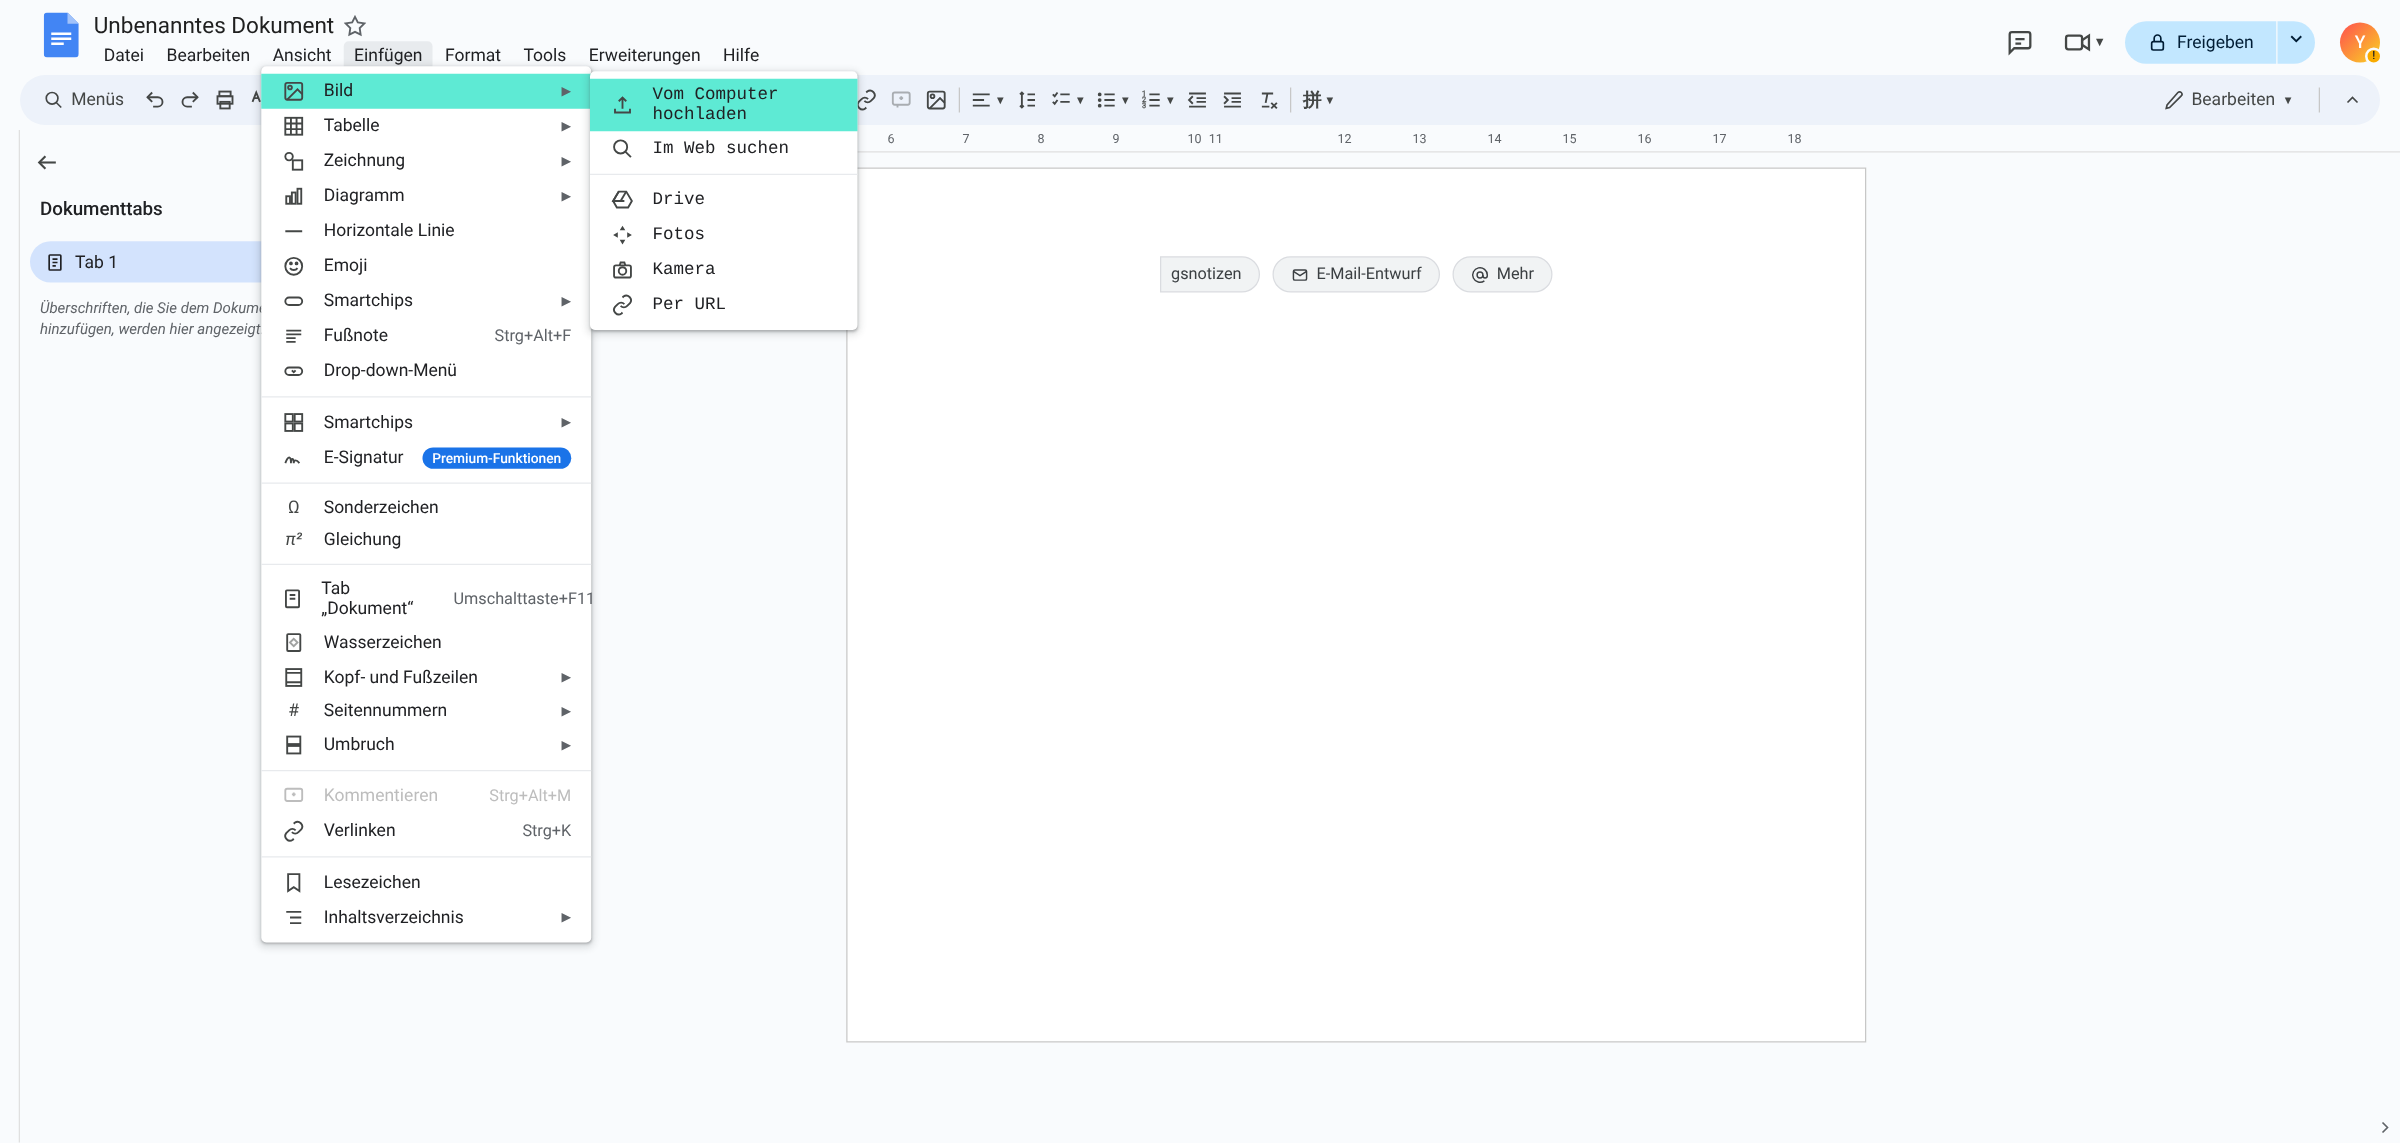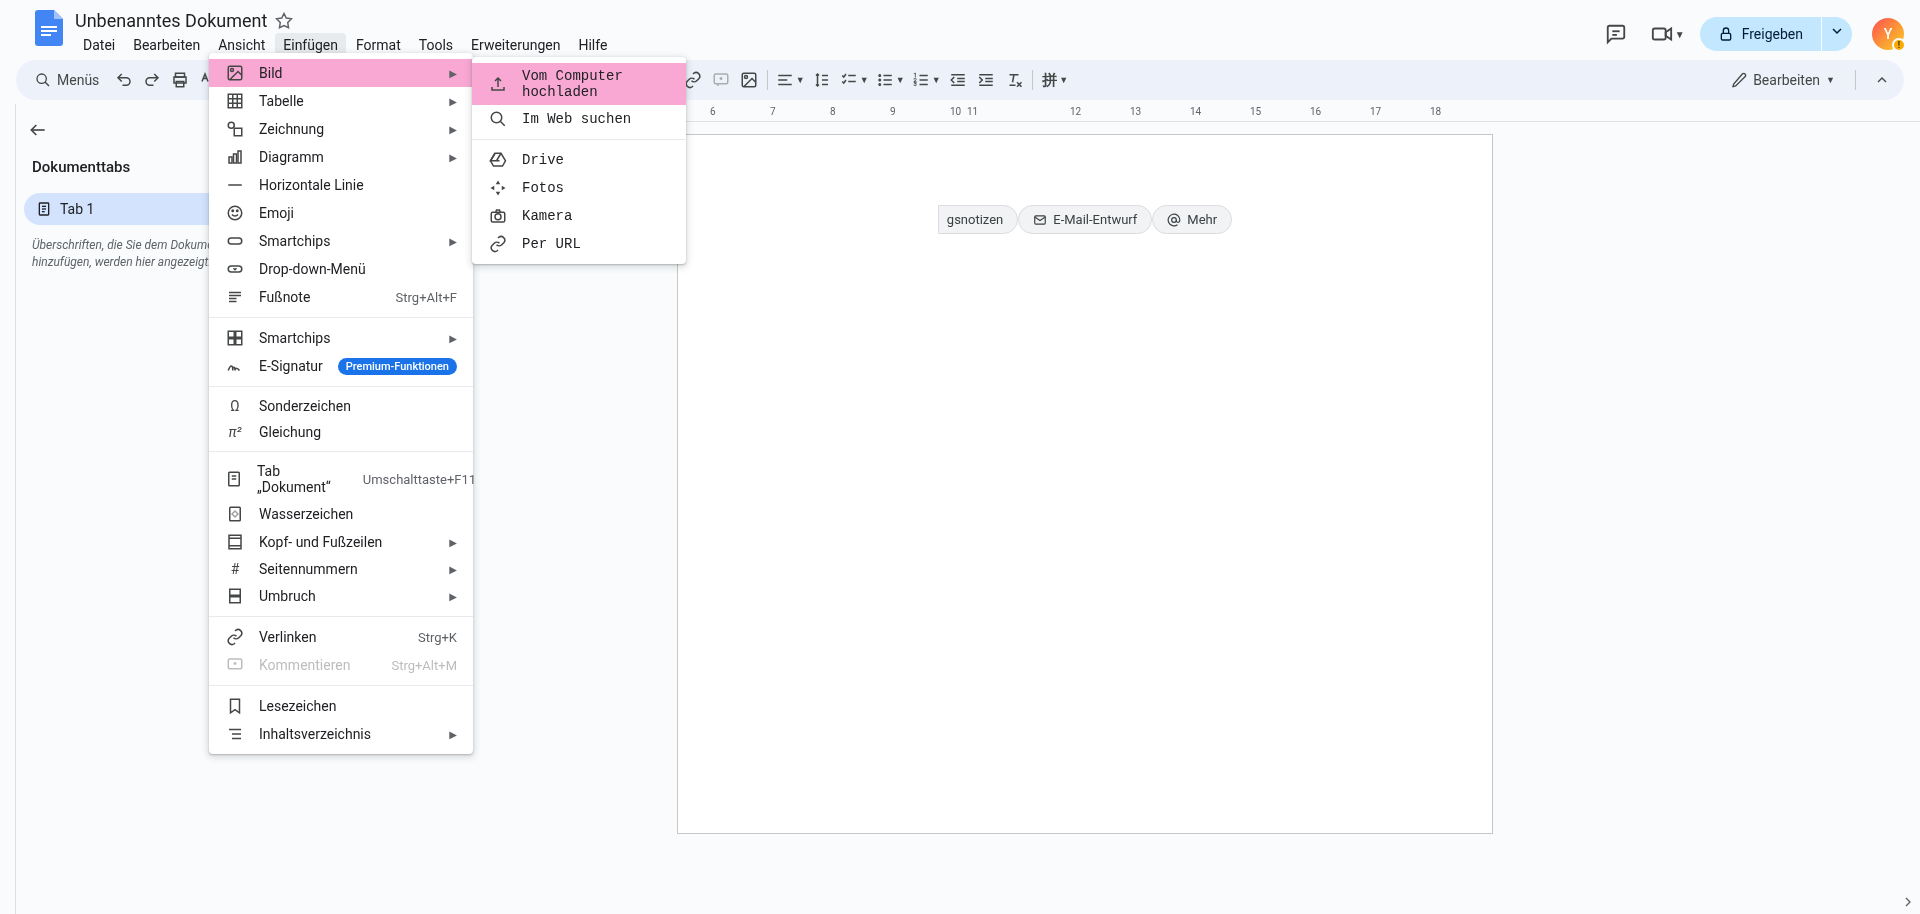--- a/index.html
+++ b/index.html
@@ -30,28 +30,28 @@
 .sidebar { width: 234px; padding: 12px 8px; background: #f9fbfd; }
 .back-arrow { padding: 4px; color: #444746; cursor: pointer; }
 .tabs-header { display: flex; justify-content: space-between; align-items: center; padding: 12px 8px; font-weight: 500; font-size: 15px; }
 .tab-item { display: flex; align-items: center; gap: 8px; background: #d3e3fd; border-radius: 20px; padding: 8px 12px; margin: 4px 0; }
 .tab-dots { margin-left: auto; color: #444746; cursor: pointer; }
 .headings-hint { font-size: 12px; color: #5f6368; font-style: italic; padding: 8px 8px; line-height: 1.4; }
 .doc-area { flex: 1; position: relative; overflow: hidden; }
 .ruler-h { height: 18px; background: #f9fbfd; position: relative; font-size: 10px; color: #5f6368; border-bottom: 1px solid #e0e0e0; }
 .ruler-tick { position: absolute; top: 2px; }
 .page { width: 816px; background: white; margin: 12px auto; min-height: 700px; border: 1px solid #c7c7c7; position: relative; }
-.chips { display: flex; gap: 0; justify-content: center; padding: 70px 20px 20px; }
+.chips { display: flex; gap: 10px; justify-content: center; padding: 70px 20px 20px; }
 .chip { display: flex; align-items: center; gap: 6px; background: #f1f3f4; border: 1px solid #dadce0; border-radius: 16px; padding: 6px 14px; font-size: 13px; color: #3c4043; cursor: pointer; }
 .chip.partial { border-radius: 0 16px 16px 0; padding-left: 8px; }
 .dropdown { position: absolute; background: white; border-radius: 4px; box-shadow: 0 2px 6px 2px rgba(60,64,67,0.15), 0 1px 2px rgba(60,64,67,0.3); padding: 6px 0; z-index: 100; }
 .dd-insert { left: 209px; top: 53px; width: 264px; }
 .dd-image { left: 472px; top: 57px; width: 214px; font-family: Liberation Mono, monospace; }
 .dd-item { display: flex; align-items: center; gap: 14px; padding: 5px 16px; cursor: pointer; min-height: 26px; position: relative; }
-.dd-item:hover, .dd-item.hover { background: #f9a8d4; }
+.dd-item:hover, .dd-item.hover { background: #5eead4; }
 .dd-icon { width: 20px; display: flex; align-items: center; justify-content: center; color: #444746; }
 .dd-label { flex: 1; color: #202124; }
 .dd-arrow { color: #5f6368; font-size: 10px; }
 .dd-shortcut { color: #5f6368; font-size: 13px; }
 .dd-sep { height: 1px; background: #e8eaed; margin: 6px 0; }
 .dd-badge { background: #1a73e8; color: white; font-size: 11px; padding: 2px 8px; border-radius: 10px; font-weight: 500; }
 .dd-dot { width: 8px; height: 8px; background: #1a73e8; border-radius: 50%; margin-right: 4px; }
 .dd-item.disabled .dd-label, .dd-item.disabled .dd-shortcut, .dd-item.disabled .dd-icon { color: #bdbdbd; }
 svg { display: block; }
 .scroll-corner { position: absolute; bottom: 4px; right: 4px; color: #5f6368; cursor: pointer; }
@@ -418,38 +418,38 @@
         <svg width="18" height="18" viewBox="0 0 24 24" fill="none" stroke="currentColor" stroke-width="2">
           <rect x="3" y="8" width="18" height="8" rx="4"></rect>
         </svg>
       </span>
     <span class="dd-label">Smartchips</span>
     <span class="dd-arrow">▶</span>
   </div>
   <div class="dd-item">
     <span class="dd-icon">
         <svg width="18" height="18" viewBox="0 0 24 24" fill="none" stroke="currentColor" stroke-width="2">
-          <rect x="3" y="8" width="18" height="8" rx="4"></rect>
-          <path d="M10 11l2 2 2-2"></path>
-        </svg>
-      </span>
-    <span class="dd-label">Drop-down-Menü</span>
-  </div>
-  <div class="dd-item">
-    <span class="dd-icon">
-        <svg width="18" height="18" viewBox="0 0 24 24" fill="none" stroke="currentColor" stroke-width="2">
           <line x1="4" y1="6" x2="20" y2="6"></line>
           <line x1="4" y1="10" x2="20" y2="10"></line>
           <line x1="4" y1="14" x2="14" y2="14"></line>
           <line x1="4" y1="18" x2="14" y2="18"></line>
         </svg>
       </span>
     <span class="dd-label">Fußnote</span>
     <span class="dd-shortcut">Strg+Alt+F</span>
   </div>
+  <div class="dd-item">
+    <span class="dd-icon">
+        <svg width="18" height="18" viewBox="0 0 24 24" fill="none" stroke="currentColor" stroke-width="2">
+          <rect x="3" y="8" width="18" height="8" rx="4"></rect>
+          <path d="M10 11l2 2 2-2"></path>
+        </svg>
+      </span>
+    <span class="dd-label">Drop-down-Menü</span>
+  </div>
   <div class="dd-sep"></div>
   <div class="dd-item">
     <span class="dd-icon">
         <svg width="18" height="18" viewBox="0 0 24 24" fill="none" stroke="currentColor" stroke-width="2">
           <rect x="3" y="3" width="8" height="8"></rect>
           <rect x="13" y="3" width="8" height="8"></rect>
           <rect x="3" y="13" width="8" height="8"></rect>
           <rect x="13" y="13" width="8" height="8"></rect>
         </svg>
       </span>
@@ -516,40 +516,40 @@
     <span class="dd-icon">
         <svg width="18" height="18" viewBox="0 0 24 24" fill="none" stroke="currentColor" stroke-width="2">
           <rect x="5" y="3" width="14" height="8"></rect>
           <rect x="5" y="13" width="14" height="8"></rect>
         </svg>
       </span>
     <span class="dd-label">Umbruch</span>
     <span class="dd-arrow">▶</span>
   </div>
   <div class="dd-sep"></div>
-  <div class="dd-item">
-    <span class="dd-icon">
-        <svg width="18" height="18" viewBox="0 0 24 24" fill="none" stroke="currentColor" stroke-width="2">
-          <path d="M10 13a5 5 0 007 0l3-3a5 5 0 00-7-7l-1 1"></path>
-          <path d="M14 11a5 5 0 00-7 0l-3 3a5 5 0 007 7l1-1"></path>
-        </svg>
-      </span>
-    <span class="dd-label">Verlinken</span>
-    <span class="dd-shortcut">Strg+K</span>
-  </div>
   <div class="dd-item disabled">
     <span class="dd-icon">
         <svg width="18" height="18" viewBox="0 0 24 24" fill="none" stroke="currentColor" stroke-width="2">
           <rect x="3" y="4" width="18" height="13" rx="2"></rect>
           <line x1="12" y1="8" x2="12" y2="12"></line>
           <line x1="10" y1="10" x2="14" y2="10"></line>
         </svg>
       </span>
     <span class="dd-label">Kommentieren</span>
     <span class="dd-shortcut">Strg+Alt+M</span>
+  </div>
+  <div class="dd-item">
+    <span class="dd-icon">
+        <svg width="18" height="18" viewBox="0 0 24 24" fill="none" stroke="currentColor" stroke-width="2">
+          <path d="M10 13a5 5 0 007 0l3-3a5 5 0 00-7-7l-1 1"></path>
+          <path d="M14 11a5 5 0 00-7 0l-3 3a5 5 0 007 7l1-1"></path>
+        </svg>
+      </span>
+    <span class="dd-label">Verlinken</span>
+    <span class="dd-shortcut">Strg+K</span>
   </div>
   <div class="dd-sep"></div>
   <div class="dd-item">
     <span class="dd-icon">
         <svg width="18" height="18" viewBox="0 0 24 24" fill="none" stroke="currentColor" stroke-width="2">
           <path d="M6 3h12v18l-6-4-6 4z"></path>
         </svg>
       </span>
     <span class="dd-label">Lesezeichen</span>
   </div>

